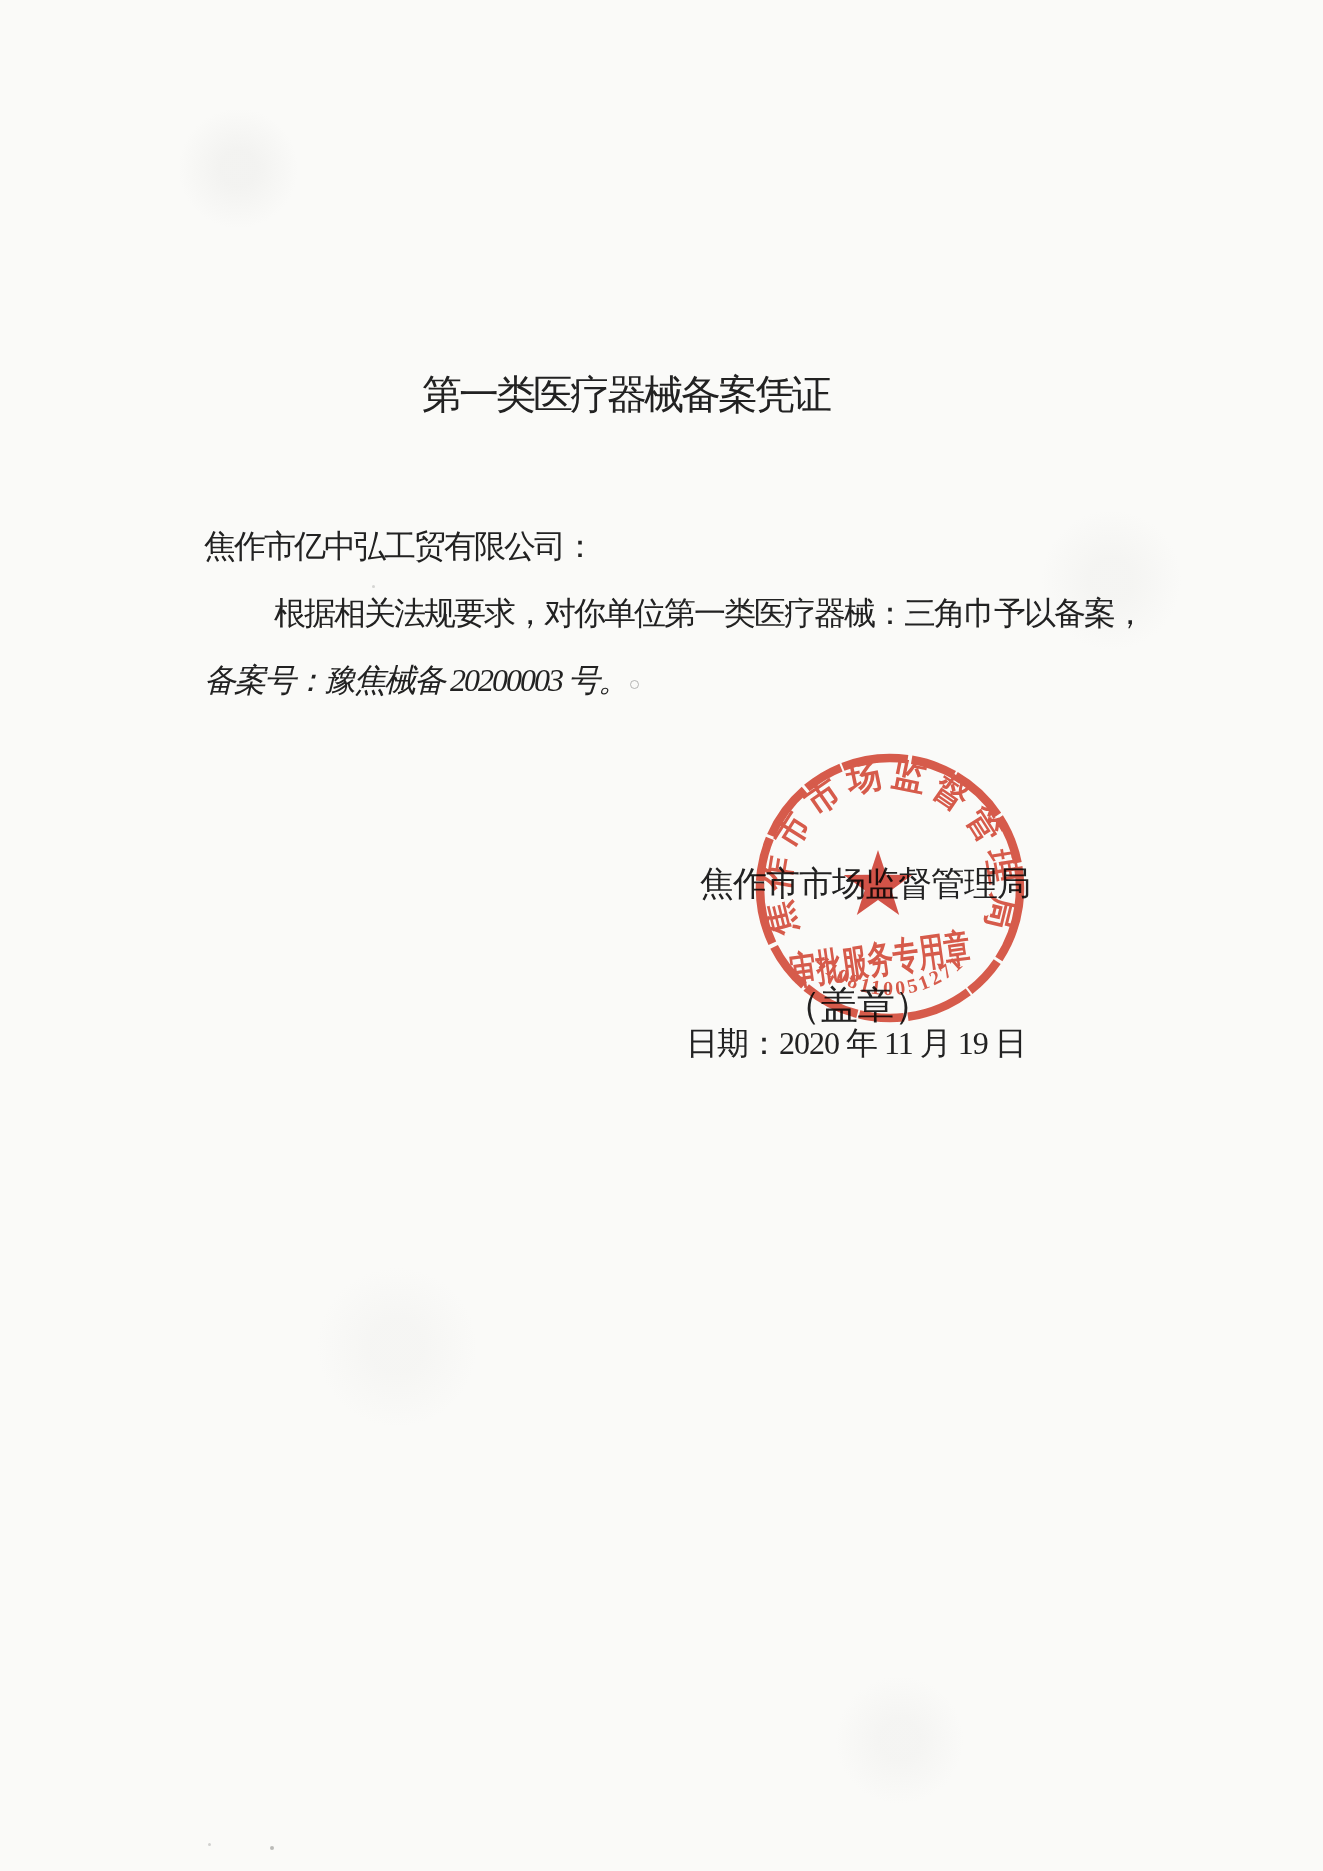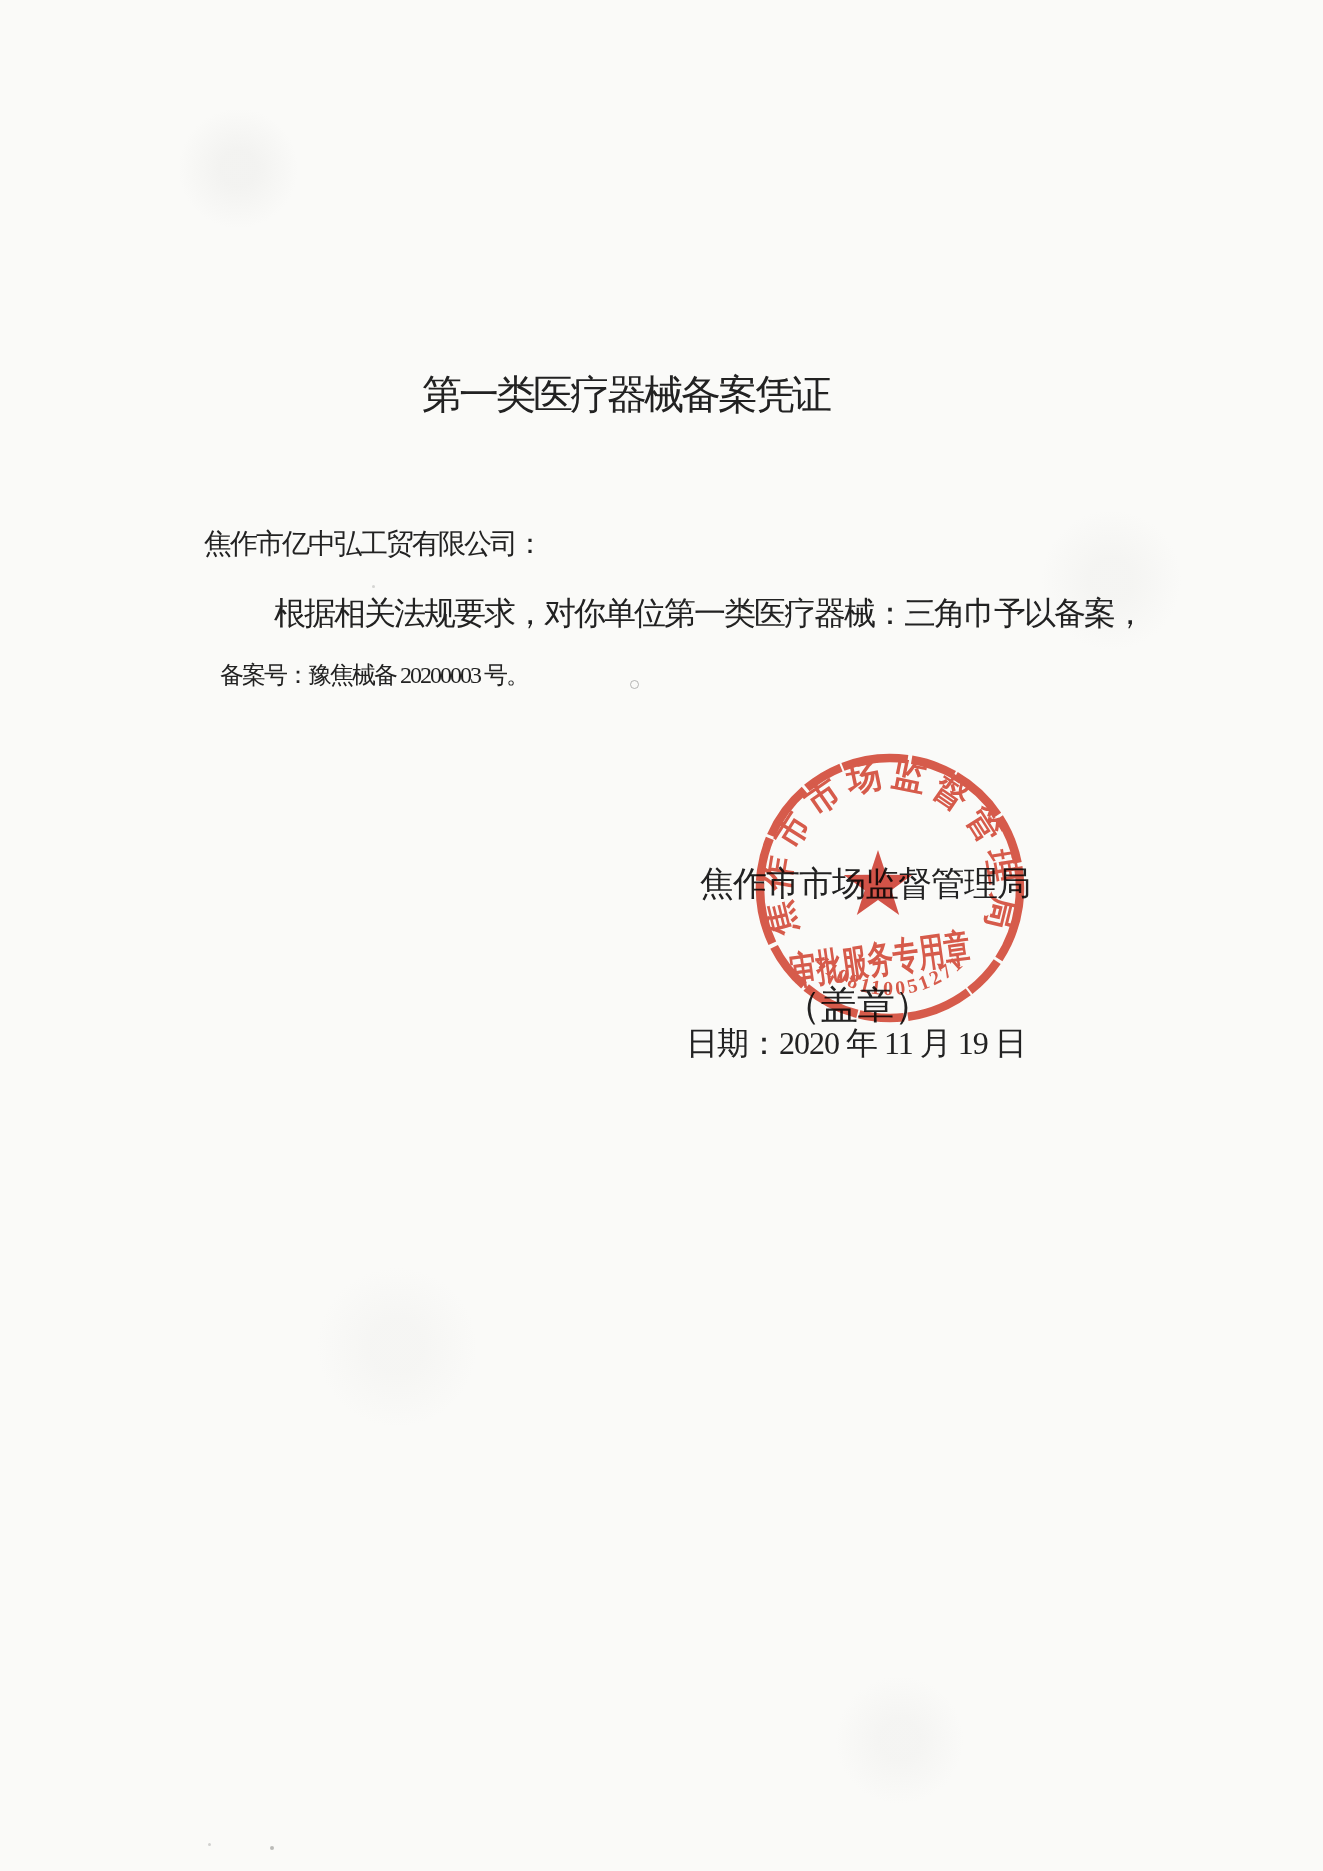--- a/index.html
+++ b/index.html
@@ -30,23 +30,23 @@
     line-height:1.15;
     white-space:nowrap;
     filter:blur(0.3px);
   }
   .title{
     top:372px;left:0;width:1251px;
     text-align:center;
     font-size:40px;
     letter-spacing:-3px;
   }
-  .addressee{top:528px;left:204px;font-size:28px;letter-spacing:-2px;}
+  .addressee{top:528px;left:204px;font-size:32px;letter-spacing:-2px;}
   .body-line1{top:595px;left:274px;font-size:32px;letter-spacing:-2px;}
-  .body-line2{top:662px;left:220px;font-size:24px;letter-spacing:-2px;}
+  .body-line2{top:662px;left:204px;font-size:32px;letter-spacing:-2px;font-style:italic;}
   .issuer{top:864px;left:700px;font-size:34px;letter-spacing:-1px;}
   .seal-note{top:984px;left:783px;font-size:38px;letter-spacing:-1px;}
   .date-line{top:1006px;left:686px;font-size:32px;letter-spacing:-1px;margin-top:19px;}
   .stamp{
     position:absolute;
     left:725px;top:725px;
     width:330px;height:330px;
     mix-blend-mode:multiply;
     opacity:0.93;
   }

